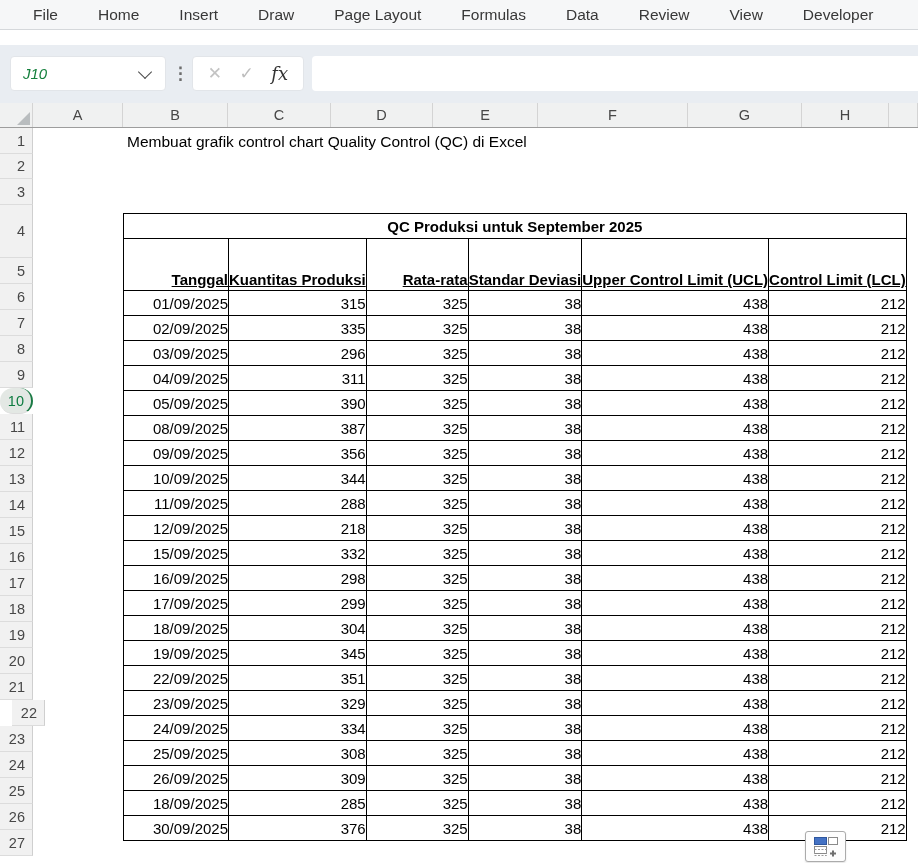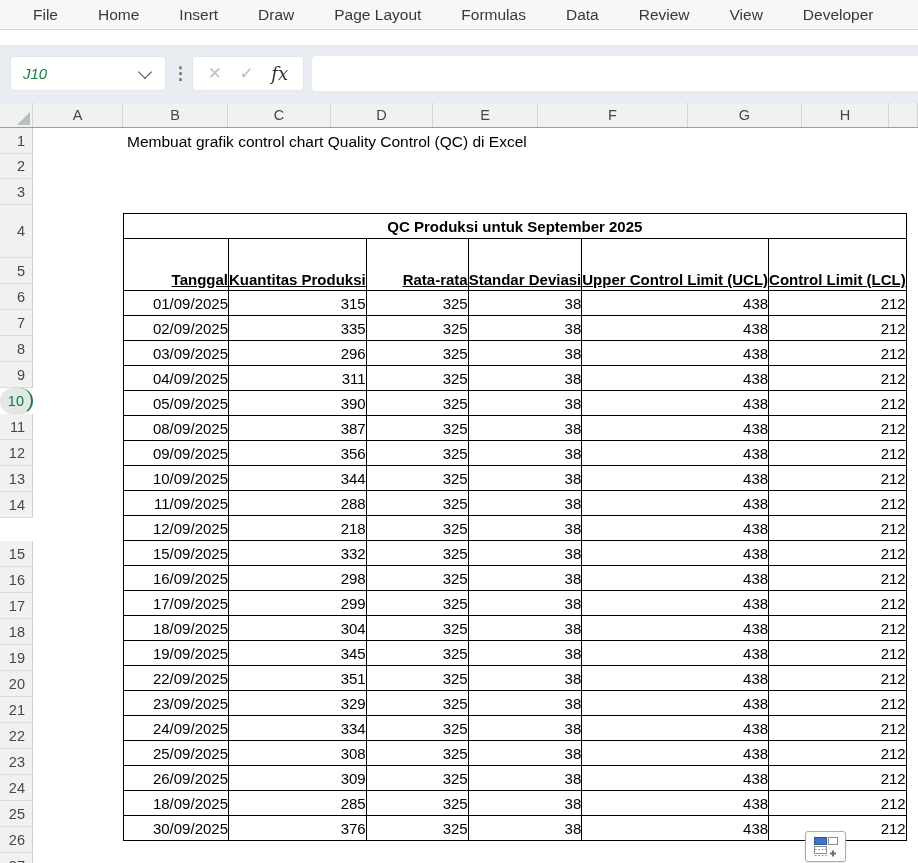--- a/index.html
+++ b/index.html
@@ -121,28 +121,28 @@
         <div class="rowcell" style="height: 26px;">5</div>
         <div class="rowcell" style="height: 26px;">6</div>
         <div class="rowcell" style="height: 26px;">7</div>
         <div class="rowcell" style="height: 26px;">8</div>
         <div class="rowcell" style="height: 26px;">9</div>
         <div class="rowcell active" style="height: 26px; border-radius: 13px;">10</div>
         <div class="rowcell" style="height: 26px;">11</div>
         <div class="rowcell" style="height: 26px;">12</div>
         <div class="rowcell" style="height: 26px;">13</div>
         <div class="rowcell" style="height: 26px;">14</div>
-        <div class="rowcell" style="height: 26px; margin-top: 23px;">15</div>
+        <div class="rowcell" style="height: 26px;">15</div>
         <div class="rowcell" style="height: 26px;">16</div>
         <div class="rowcell" style="height: 26px;">17</div>
         <div class="rowcell" style="height: 26px;">18</div>
         <div class="rowcell" style="height: 26px;">19</div>
         <div class="rowcell" style="height: 26px;">20</div>
         <div class="rowcell" style="height: 26px;">21</div>
-        <div class="rowcell" style="height: 26px;">22</div>
+        <div class="rowcell" style="height: 26px; margin-left: 12px;">22</div>
         <div class="rowcell" style="height: 26px;">23</div>
         <div class="rowcell" style="height: 26px;">24</div>
         <div class="rowcell" style="height: 26px;">25</div>
         <div class="rowcell" style="height: 26px;">26</div>
         <div class="rowcell" style="height: 26px;">27</div>
       </div>
 
     <div class="cellb1">Membuat grafik control chart Quality Control (QC) di Excel</div>
 
     <table class="qctable">

